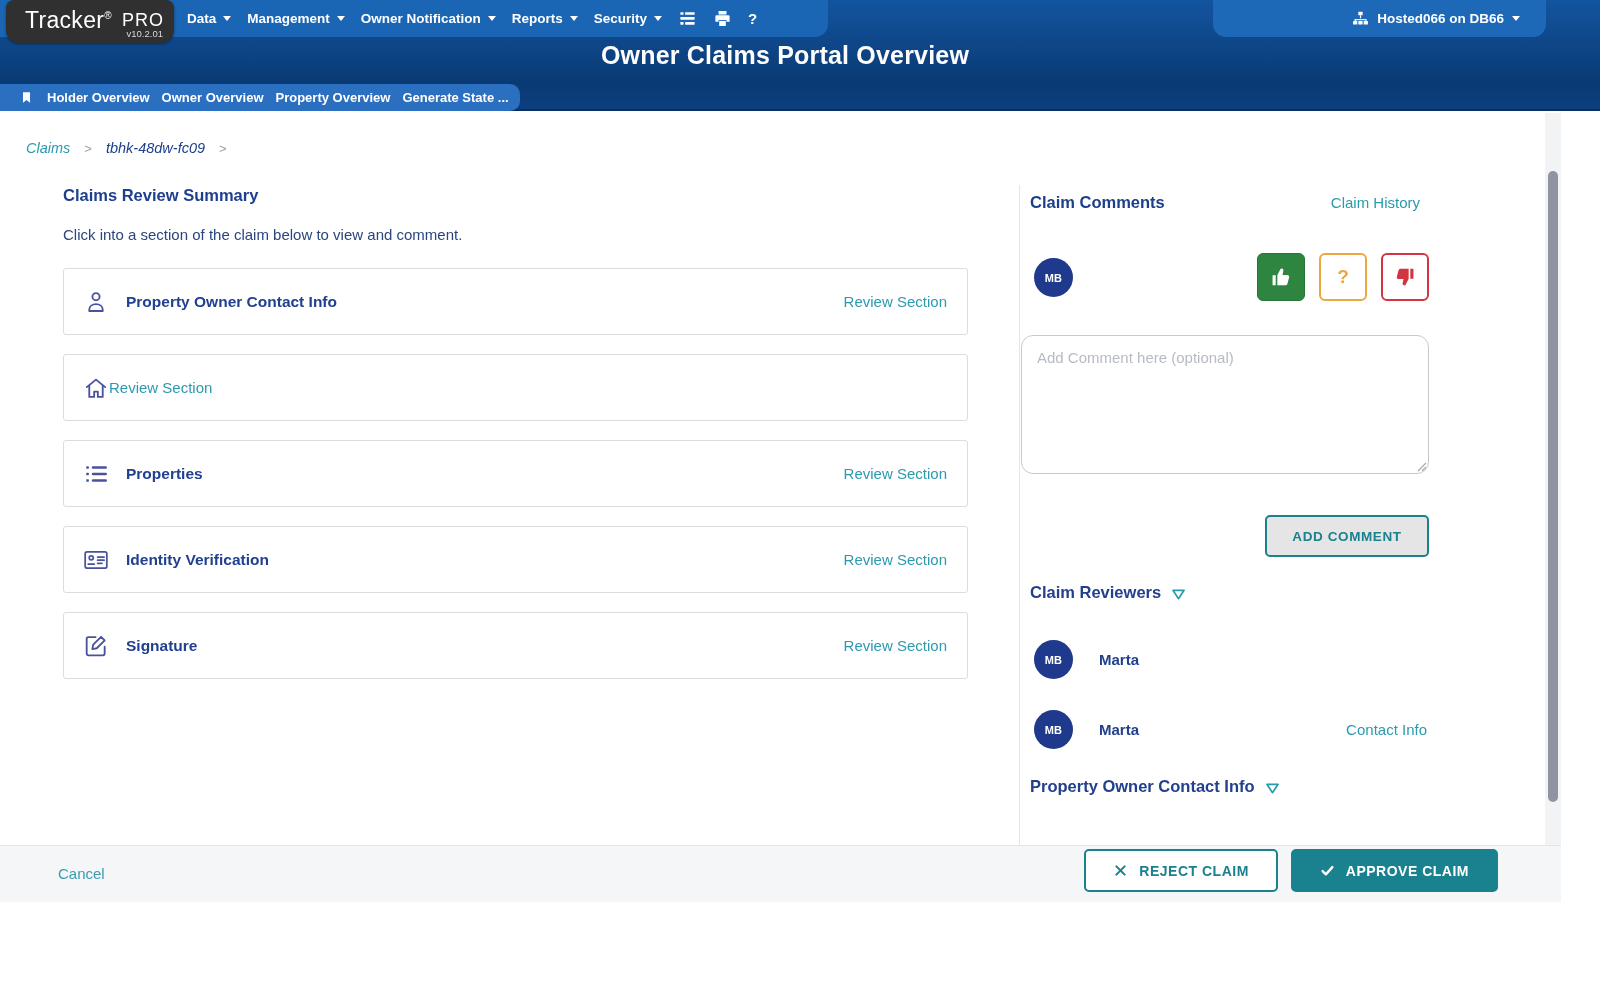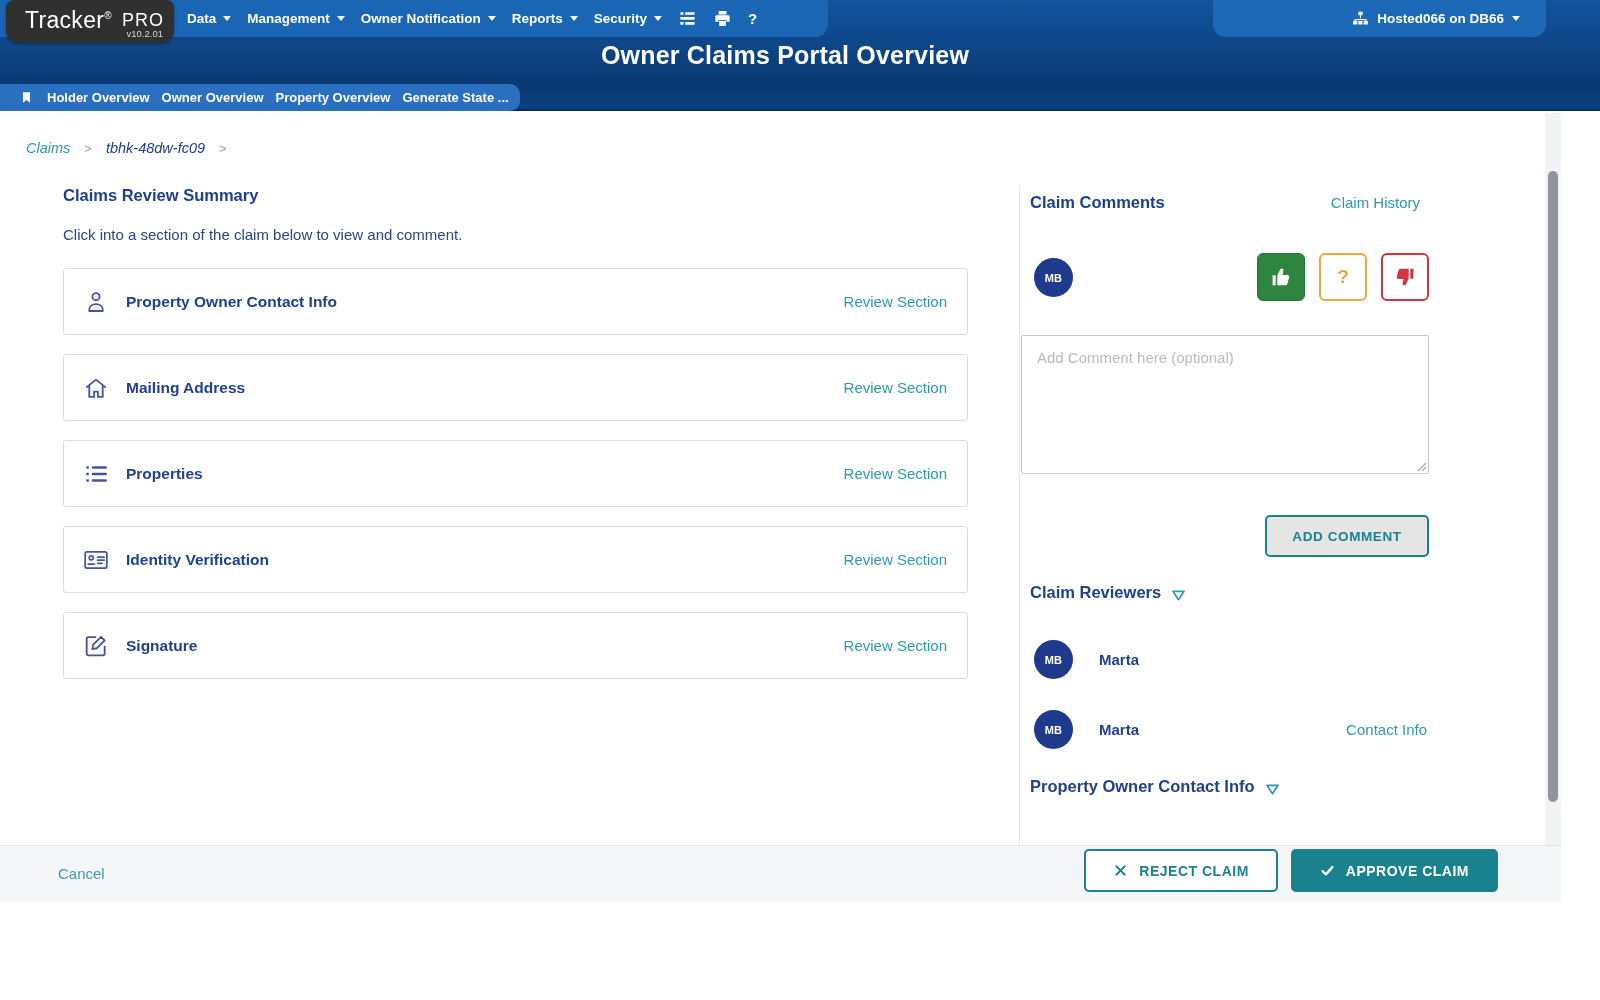--- a/index.html
+++ b/index.html
@@ -97,33 +97,33 @@
   .vote-row .avatar { margin-top:5px; }
   .votes { margin-left:auto; display:flex; gap:14px; }
   .vote { width:48px; height:48px; border-radius:6px; display:flex; align-items:center; justify-content:center; cursor:pointer; padding:0; }
   .vote svg { width:22px; height:22px; }
   .vote.up    { background:#2e8540; border:1px solid #287538; color:#fff; }
   .vote.maybe { background:#fff; border:2px solid #eaa83e; color:#eaa83e; font-size:19px; font-weight:700; font-family:inherit; }
   .vote.down  { background:#fff; border:2px solid #d23440; color:#d23440; }
 
   .comment-box {
     position:absolute; top:150px; left:0; width:408px; height:139px;
-    border:1px solid #c7c9cd; border-radius:2px; padding:13px 15px;
+    border:1px solid #c7c9cd; border-radius:12px; padding:13px 15px;
     font-family:inherit; font-size:15px; color:#333; resize:none; outline:none;
   }
   .comment-box::placeholder { color:#b7bbc4; }
   .grip { position:absolute; top:275px; right:2px; width:12px; height:12px; pointer-events:none; }
 
   .addbtn {
     position:absolute; top:330px; right:0; width:164px; height:42px;
     background:#e5e5e5; border:2px solid #1a818e; border-radius:5px;
     color:#1a818e; font-weight:700; font-size:13.5px; letter-spacing:.6px; font-family:inherit; cursor:pointer;
   }
 
-  .sect-head { display:flex; align-items:flex-end; gap:10px; font-size:16.5px; font-weight:700; color:#22408c; cursor:pointer; }
+  .sect-head { display:flex; align-items:center; gap:10px; font-size:16.5px; font-weight:700; color:#22408c; cursor:pointer; }
   .sect-head svg { width:15px; height:13px; margin-top:3px; }
   .reviewers-head { position:absolute; top:398px; left:9px; }
   .owner-head     { position:absolute; top:592px; left:9px; }
 
   .reviewer { position:absolute; left:13px; right:2px; display:flex; align-items:center; }
   .reviewer.r1 { top:455px; }
   .reviewer.r2 { top:525px; }
   .reviewer .name { margin-left:26px; font-size:15px; font-weight:700; color:#22408c; }
   .reviewer .contact { margin-left:auto; font-size:15px; color:#2b9aae; cursor:pointer; }
 
@@ -249,21 +249,20 @@
     <span class="review">Review Section</span>
   </div>
 
   <div class="card">
     <span class="sicon">
       <svg viewBox="0 0 24 24" fill="none" stroke="currentColor" stroke-width="1.7" stroke-linecap="round" stroke-linejoin="round">
           <path d="M3.5 11.2 12 4.3l8.5 6.9"></path>
           <path d="M5.8 9.9v10.3h4.5v-4.8h3.4v4.8h4.5V9.9"></path>
         </svg>
     </span>
-    <span class="slabel">Mailing Address</span>
     <span class="review">Review Section</span>
   </div>
 
   <div class="card">
     <span class="sicon">
       <svg viewBox="0 0 24 24" fill="none" stroke="currentColor" stroke-width="2.2" stroke-linecap="round">
           <rect x="3" y="4.8" width="2.4" height="2.4" rx="0.4" fill="currentColor" stroke="none"></rect>
           <rect x="3" y="10.8" width="2.4" height="2.4" rx="0.4" fill="currentColor" stroke="none"></rect>
           <rect x="3" y="16.8" width="2.4" height="2.4" rx="0.4" fill="currentColor" stroke="none"></rect>
           <line x1="9.2" y1="6" x2="21" y2="6"></line>

